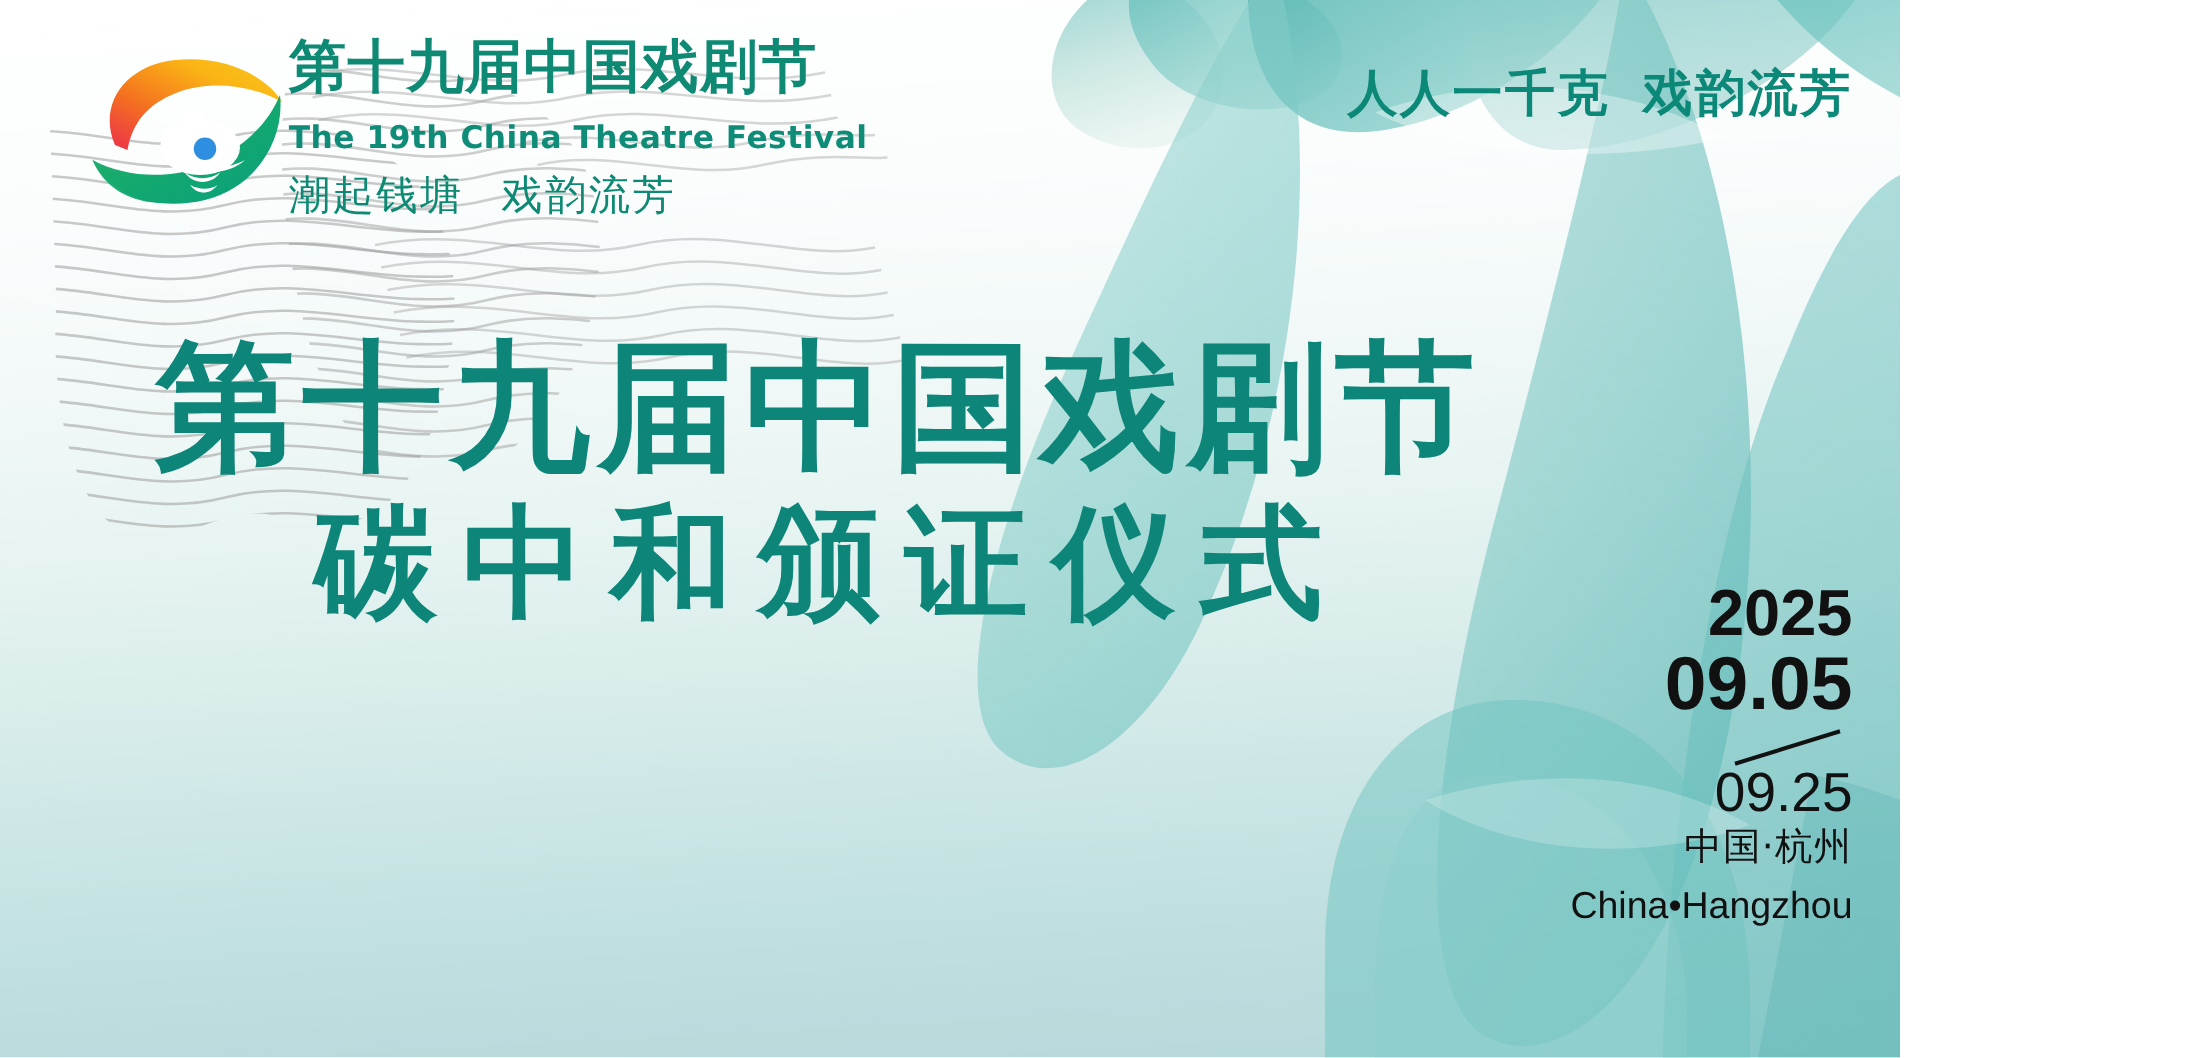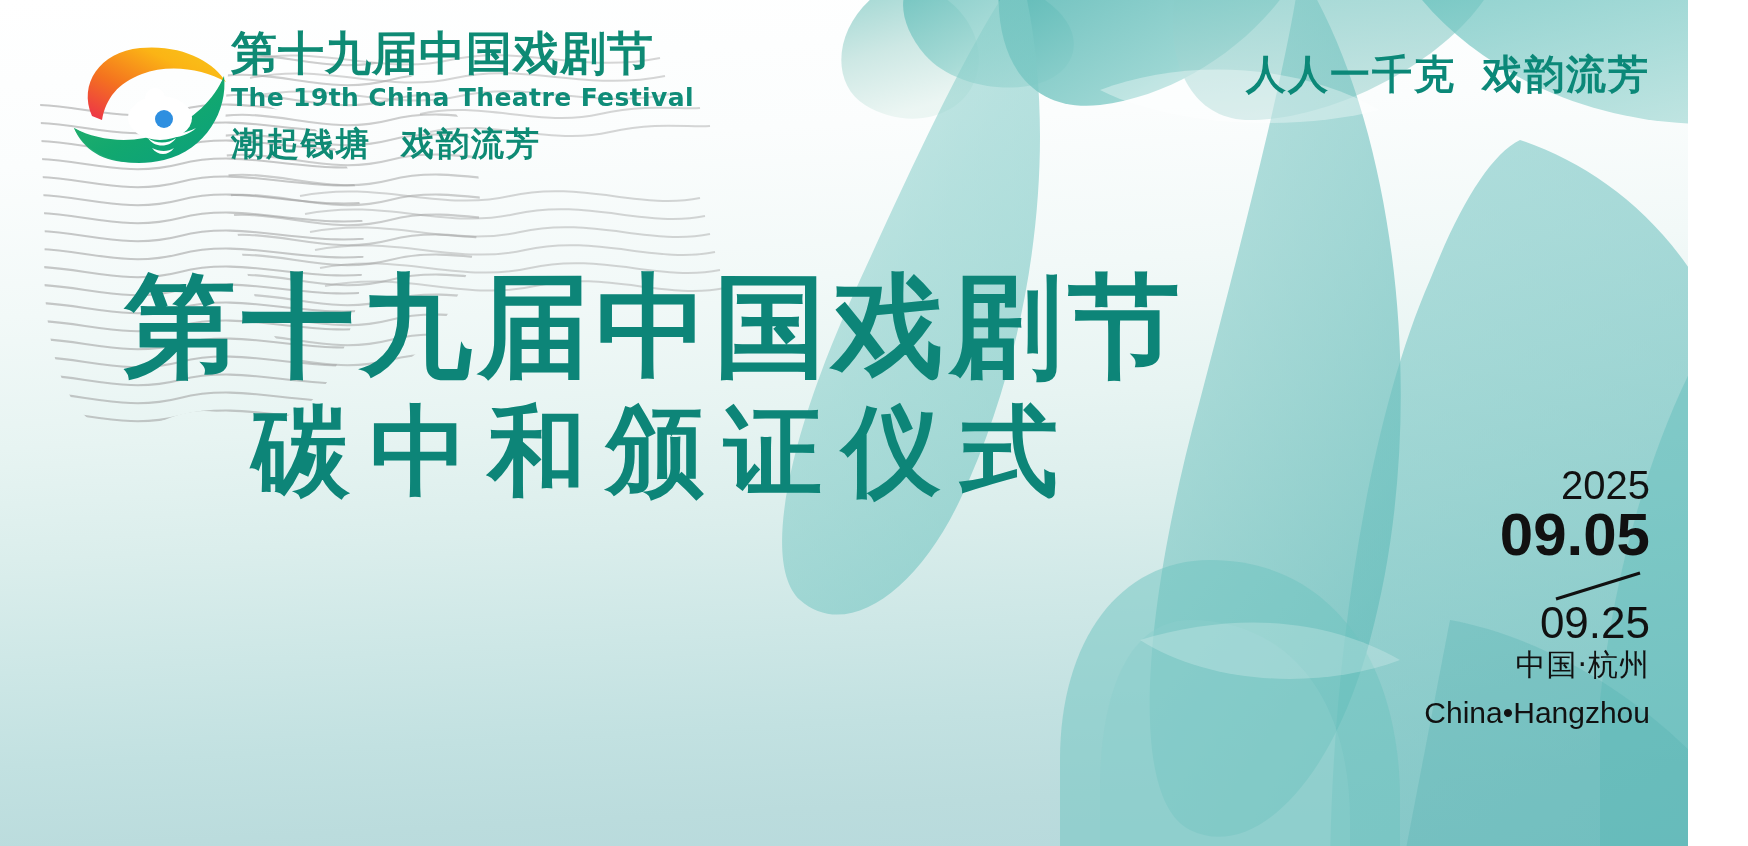--- a/index.html
+++ b/index.html
@@ -3,21 +3,21 @@
 <meta charset="utf-8">
 <title>Event Banner</title>
 <style>
   html,body{margin:0;padding:0;}
   body{
     width:1748px;height:846px;overflow:hidden;
     font-family:"Liberation Sans","DejaVu Sans",sans-serif;
     background:#ffffff;
   }
   #banner{
-    position:relative;width:1688px;height:846px;overflow:hidden;
+    position:relative;width:1520px;height:846px;overflow:hidden;
     background:linear-gradient(177deg,
       #ffffff 0%,
       #fbfdfd 18%,
       #f2f9f8 34%,
       #e7f4f2 48%,
       #dbeeec 60%,
       #cde7e6 72%,
       #c2e1e1 82%,
       #bbdcdd 91%,
       #b6d9dc 100%);
@@ -31,25 +31,25 @@
   #logo-mark{position:absolute;left:0;top:4px;width:176px;height:150px;}
   #logo-text{position:absolute;left:175px;top:0px;width:470px;}
   .logo-cn{
     font-family:"DejaVu Sans","Liberation Sans",sans-serif;
     font-weight:700;font-size:46px;letter-spacing:1px;color:#0e8a74;
     line-height:1.12;white-space:nowrap;
   }
   .logo-en{
     font-family:"DejaVu Sans","Liberation Sans",sans-serif;
     font-weight:700;font-size:25px;letter-spacing:0.4px;color:#0f8c78;
-    white-space:nowrap;margin-top:3px;
+    white-space:nowrap;margin-top:15px;
   }
   .logo-sub{
     font-family:"DejaVu Sans","Liberation Sans",sans-serif;
-    font-weight:700;font-size:33px;letter-spacing:2px;color:#0e8a74;
+    font-weight:400;font-size:33px;letter-spacing:2px;color:#0e8a74;
     white-space:nowrap;margin-top:10px;
   }
   .logo-sub span.gap{display:inline-block;width:30px;}
 
   
   #slogan{
     position:absolute;right:38px;top:47px;
     font-family:"DejaVu Sans","Liberation Sans",sans-serif;
     font-weight:700;font-size:40px;letter-spacing:2px;color:#0b8878;
     white-space:nowrap;text-align:right;
@@ -69,21 +69,21 @@
     line-height:1.1;white-space:nowrap;margin-top:14px;padding-left:20px;
   }
 
   
   #date-block{
     position:absolute;right:38px;top:466px;width:300px;text-align:right;
     color:#111111;
   }
   .date-year{
     font-family:"Liberation Sans","DejaVu Sans",sans-serif;
-    font-weight:400;font-size:40px;line-height:0.98;letter-spacing:0px;
+    font-weight:700;font-size:52px;line-height:0.98;letter-spacing:0px;
   }
   .date-start{
     font-family:"Liberation Sans","DejaVu Sans",sans-serif;
     font-weight:700;font-size:60px;line-height:1.0;letter-spacing:0px;
   }
   .date-slash{position:relative;height:34px;}
   .date-slash svg{position:absolute;right:2px;top:4px;}
   .date-end{
     font-family:"Liberation Sans","DejaVu Sans",sans-serif;
     font-weight:400;font-size:44px;line-height:1.0;margin-top:2px;

